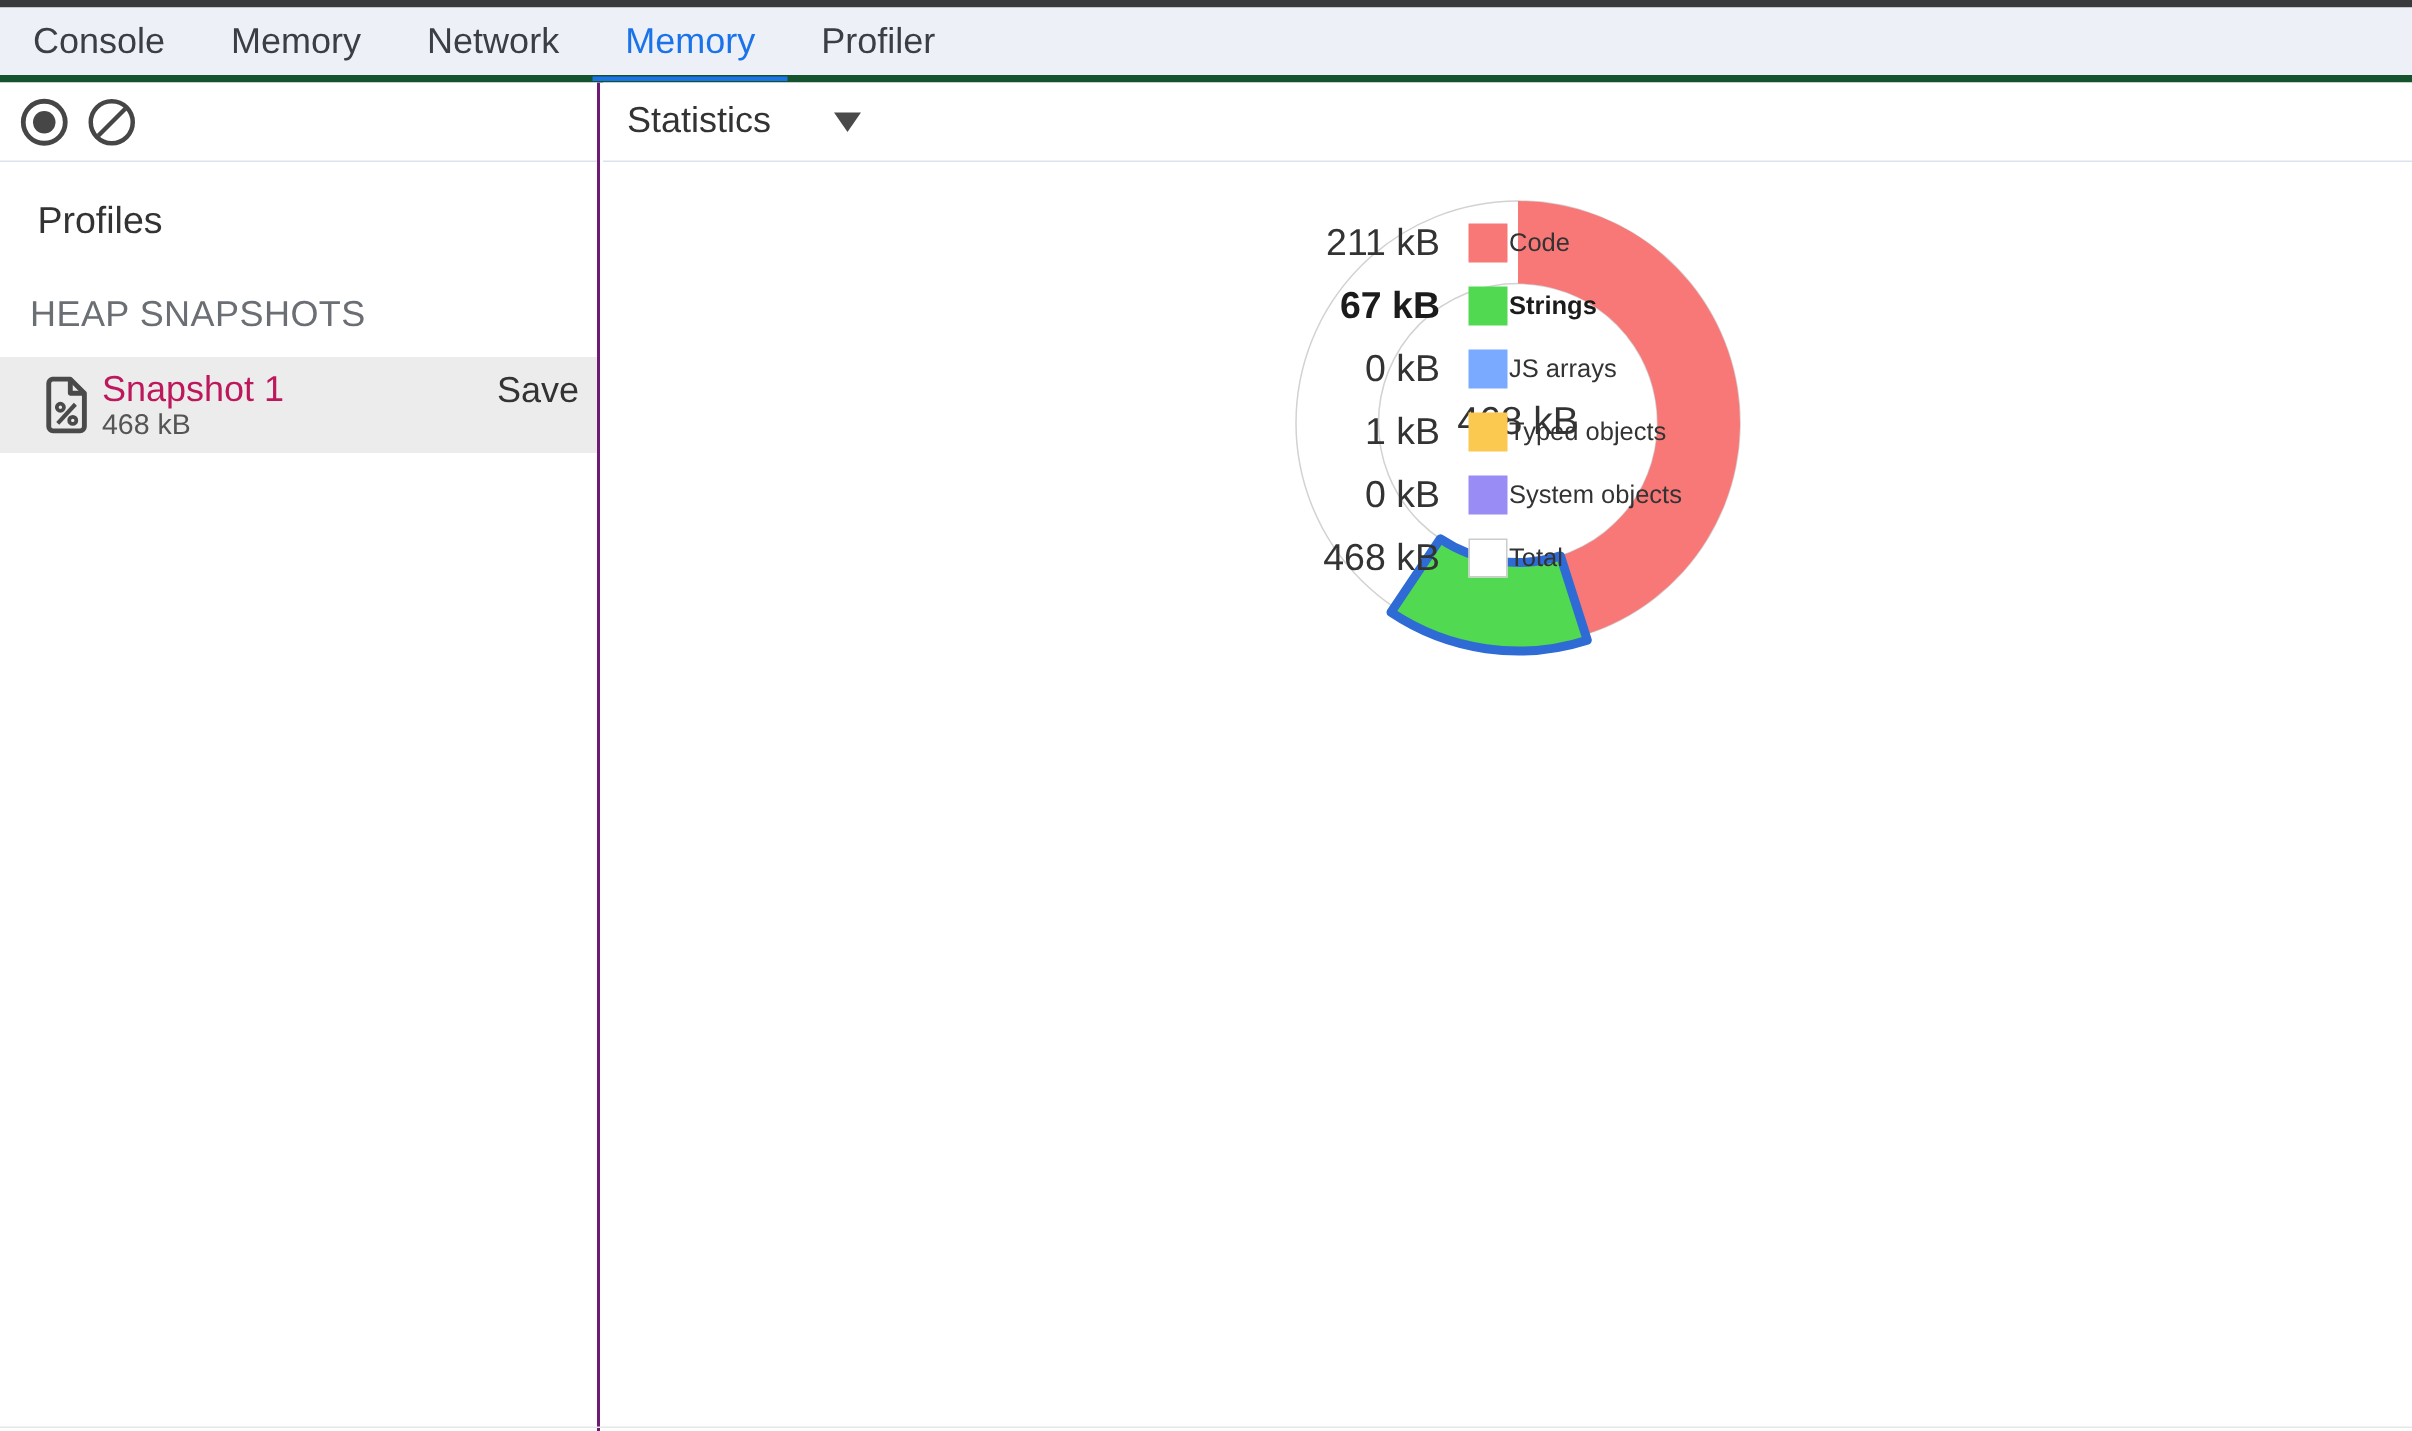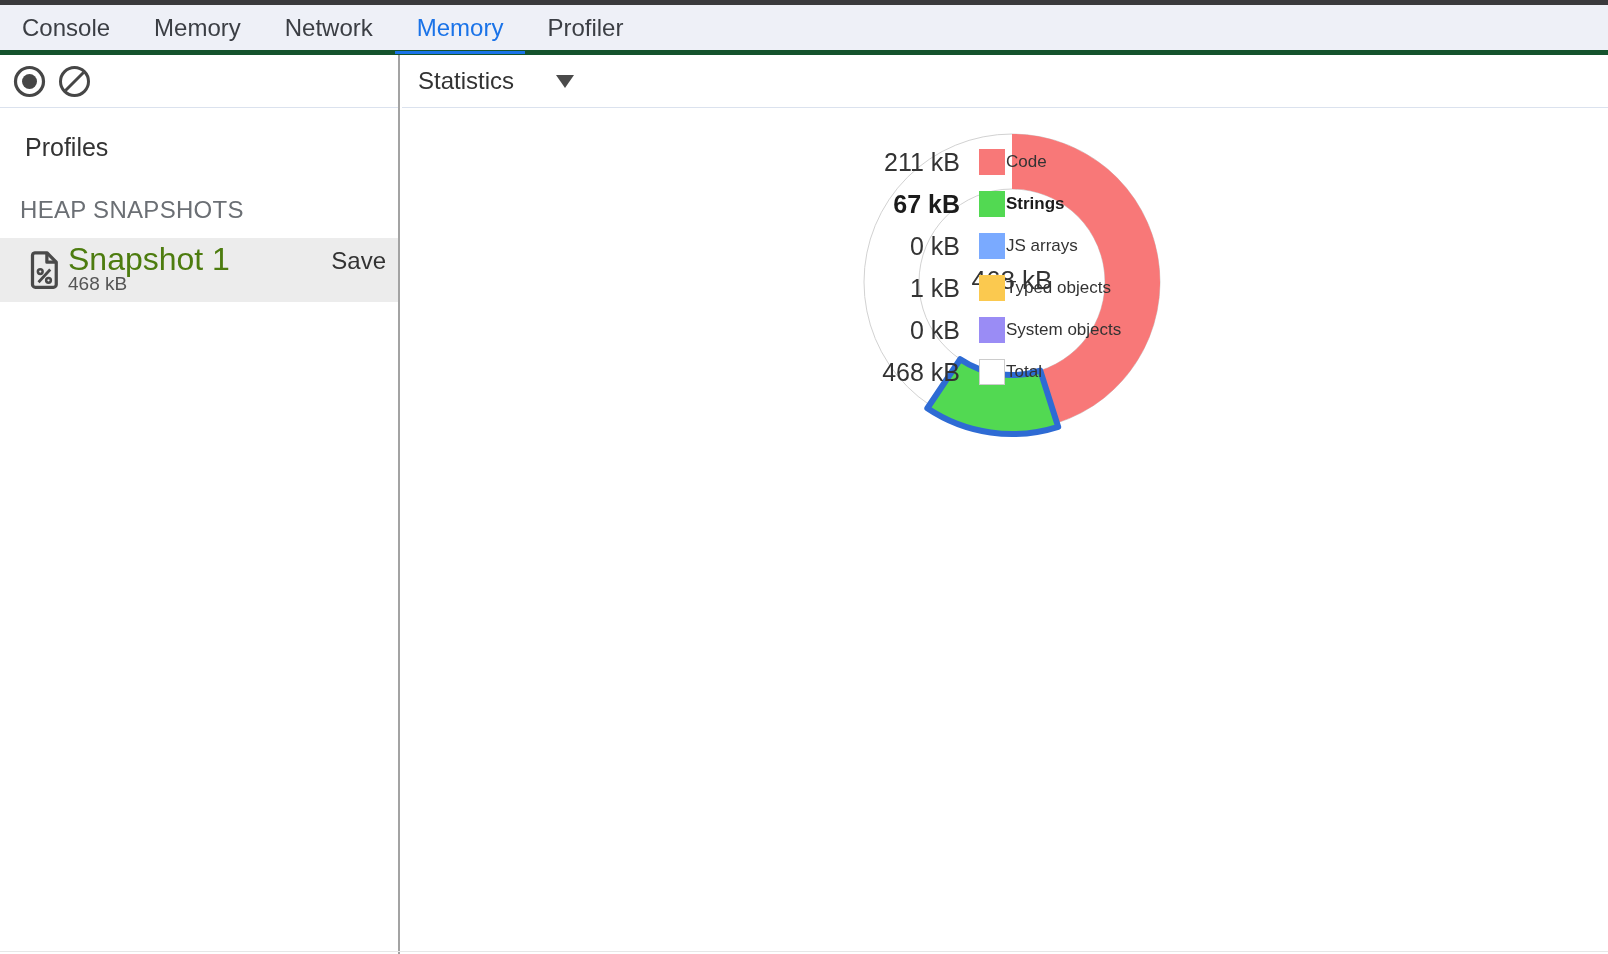--- a/index.html
+++ b/index.html
@@ -32,21 +32,21 @@
   }
   .tab.active { color: #1a73e8; }
   .tab.active::after {
     content: "";
     position: absolute; left: 0; right: 0; bottom: -1px; height: 3px;
     background: #1a73e8;
   }
   .panes { position: absolute; top: 55px; left: 0; width: 1608px; height: 899px; }
   .sidebar {
     position: absolute; top: 0; left: 0; width: 400px; height: 899px;
-    border-right: 2px solid #a3a3a3;
+    border-right: 2px solid #701a75;
     background: #fff;
   }
   .sidebar-toolbar {
     height: 53px;
     border-bottom: 1px solid #dbe2ee;
     display: flex; align-items: center;
     padding-left: 13px;
   }
   .toolbar-icon { width: 33px; height: 33px; margin-right: 12px; cursor: pointer; }
   .main {
@@ -81,21 +81,21 @@
   }
   .snapshot-item {
     margin-top: 14px;
     height: 64px;
     background: #ececec;
     display: flex; align-items: center;
     padding: 0 12px 0 30px;
     cursor: pointer;
   }
   .snapshot-text { margin-left: 8px; }
-  .snapshot-title { font-size: 32px; color: #4d7c0f; line-height: 27px; text-align: right; }
+  .snapshot-title { font-size: 24px; color: #be185d; line-height: 27px; text-align: right; }
   .snapshot-sub { font-size: 19px; color: #555; line-height: 21px; }
   .save-link {
     margin-left: auto;
     font-size: 24px; color: #333;
     cursor: pointer;
     align-self: flex-start;
     margin-top: 9px;
   }
   .chart-svg { position: absolute; left: 440px; top: 57px; }
   .chart-center-label {

